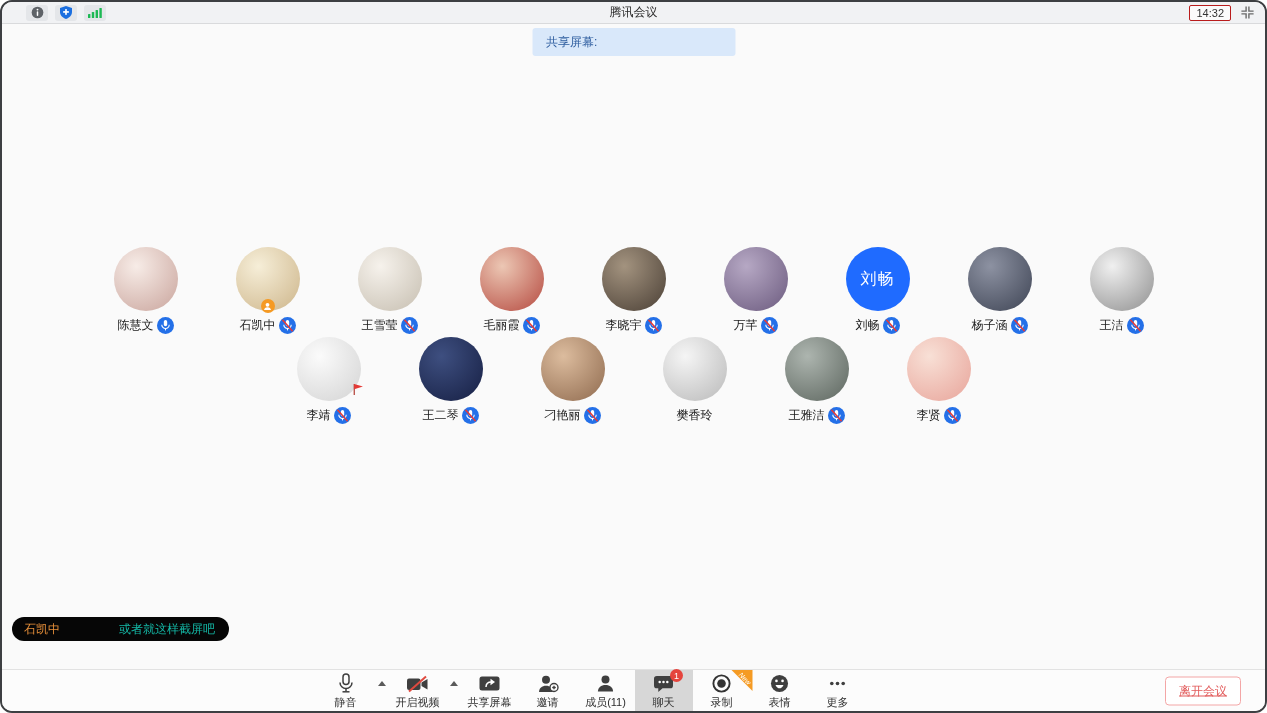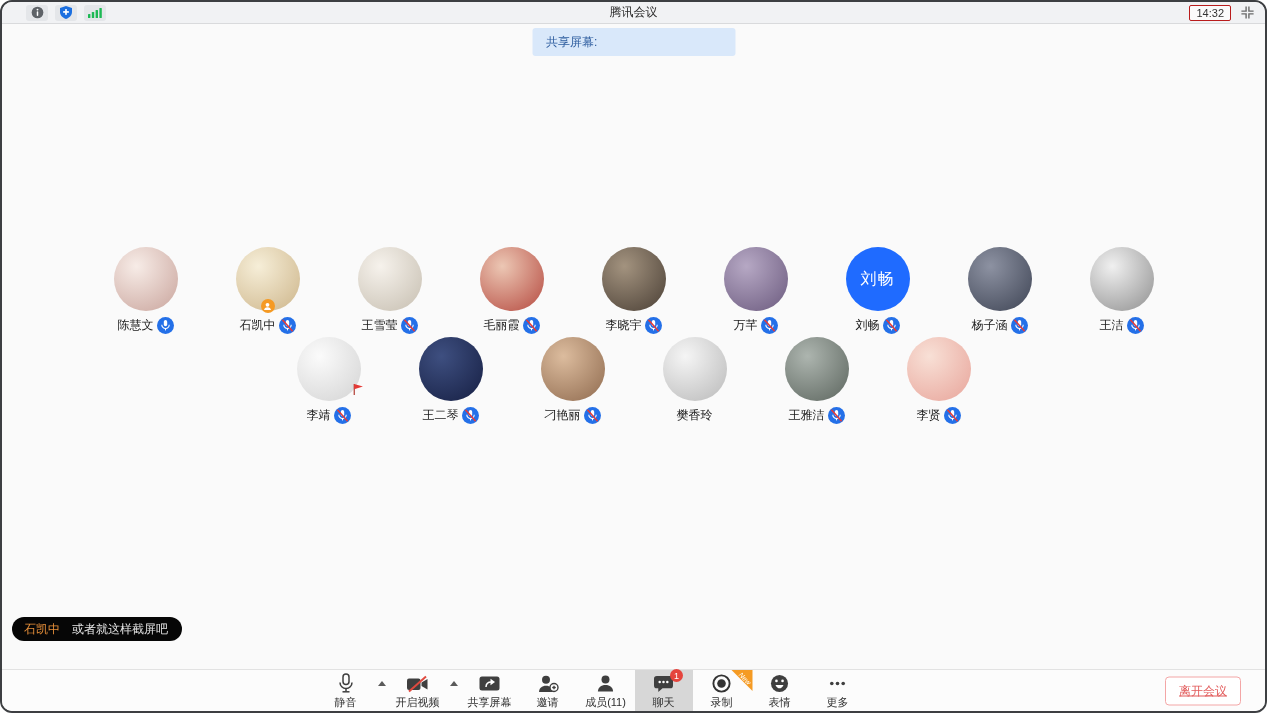--- a/index.html
+++ b/index.html
@@ -22,21 +22,21 @@
   .avatar{width:64px;height:64px;border-radius:50%;position:relative;flex:0 0 64px;display:flex;align-items:center;justify-content:center;}
   .avatar-text{color:#fff;font-size:16px;letter-spacing:1px;}
   .host-badge{position:absolute;bottom:-2px;left:50%;transform:translateX(-50%);width:14px;height:14px;border-radius:50%;background:#f59a23;display:flex;align-items:center;justify-content:center;}
   .flag-badge{position:absolute;bottom:1px;right:-3px;}
   .p-name-row{margin-top:5px;height:18px;display:flex;align-items:center;gap:3px;}
   .p-name{font-size:12px;color:#1a1a1a;white-space:nowrap;}
   .p-mic{display:flex;align-items:center;}
   
   .caption{position:absolute;left:10px;bottom:28px;height:24px;background:#060606;border-radius:12px;display:flex;align-items:center;padding:0 14px 0 12px;gap:12px;font-size:12px;}
   .cap-speaker{color:#e8903a;}
-  .cap-text{color:#e5e5e5;}
+  .cap-text{color:#14b8a6;margin-left:47px;}
   
   .toolbar{flex:0 0 41px;height:41px;background:#fcfcfc;border-top:1px solid #e2e2e2;position:relative;}
   .toolbar-center{position:absolute;left:calc(50% - 42px);transform:translateX(-50%);top:0;bottom:0;display:flex;align-items:stretch;}
   .tbtn{display:flex;flex-direction:column;align-items:center;justify-content:flex-end;padding:3px 7px 3px;min-width:44px;gap:2px;position:relative;cursor:pointer;}
   .tbtn.active{background:#d7d7d7;}
   .tbtn-icon{height:21px;display:flex;align-items:center;justify-content:center;position:relative;}
   .tbtn-label{font-size:11px;color:#2e2e2e;white-space:nowrap;line-height:12px;}
   .tbtn-badge{position:absolute;top:-4px;right:-9px;min-width:13px;height:13px;border-radius:7px;background:#e5443d;color:#fff;font-size:9px;display:flex;align-items:center;justify-content:center;padding:0 2px;box-sizing:border-box;}
   .ribbon{position:absolute;top:0;right:-2px;width:25px;height:25px;clip-path:polygon(16% 0,100% 0,100% 84%);background:#f59b24;pointer-events:none;}
   .ribbon span{position:absolute;top:5px;right:0px;transform:rotate(45deg);color:#fff;font-size:7px;font-style:italic;}

